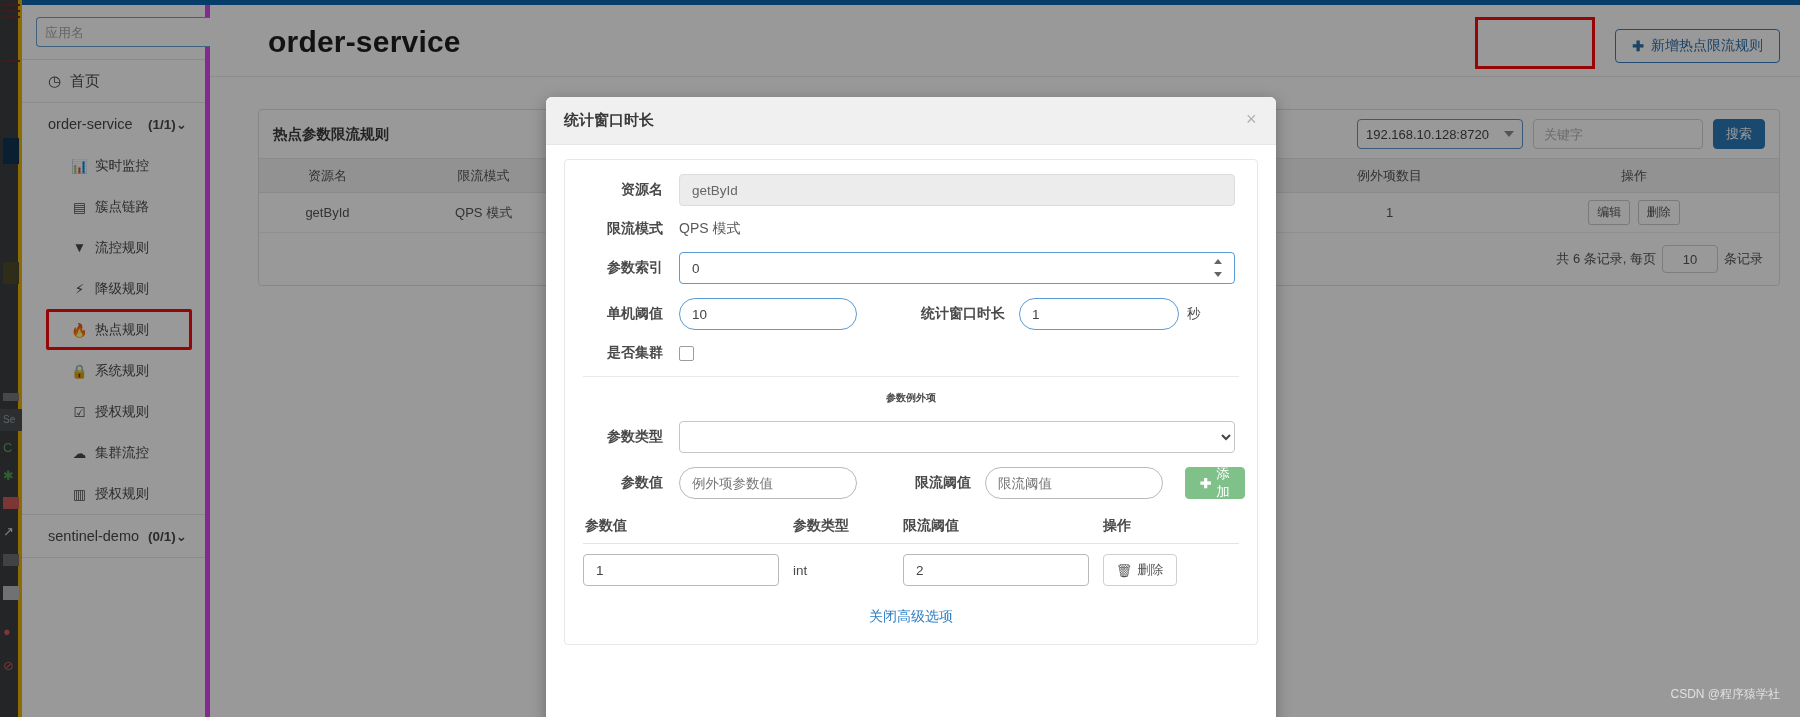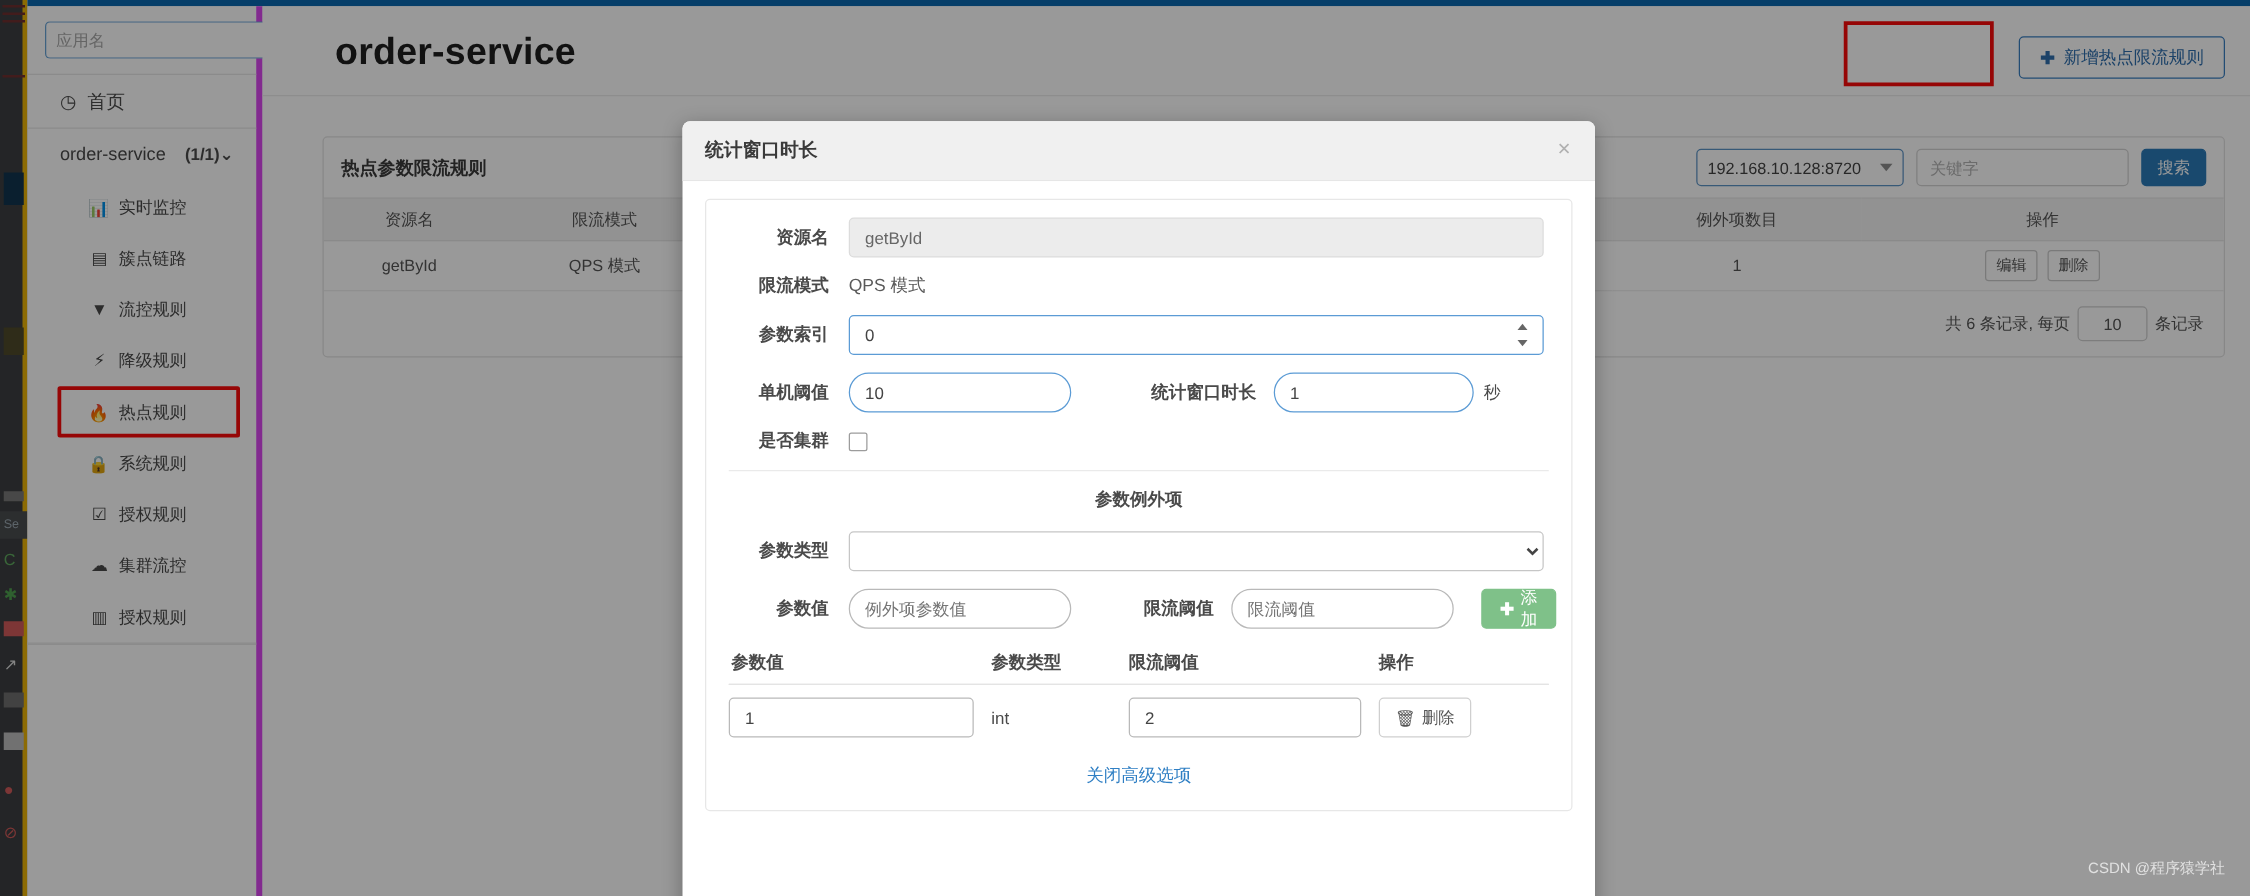--- a/index.html
+++ b/index.html
@@ -201,21 +201,21 @@
   .spin-arrows i { display:block; width:0;height:0;border-left:4px solid transparent;border-right:4px solid transparent; }
   .spin-up { border-bottom:5px solid #666; }
   .spin-dn { border-top:5px solid #666; }
   .unit { margin-left:8px; font-size:13.5px; color:#4a4a4a; }
   .chkbox {
     width:15px; height:15px; border:1px solid #9c9c9c; border-radius:2px; background:#fff;
     cursor:pointer;
   }
   .hr { height:1px; background:#eaeaea; margin:10px 0 14px 0; }
   .center-title {
-    text-align:center; font-size:14px; font-weight:bold; color:#4a4a4a; margin-bottom:16px;
+    text-align:center; font-size:10px; font-weight:bold; color:#4a4a4a; margin-bottom:16px;
   }
   select.sel {
     width:556px; height:32px; border:1px solid #c6c6c6; border-radius:4px;
     font-size:13.5px; color:#444; background:#fff; padding:0 8px;
     font-family:"Liberation Sans", sans-serif;
   }
   .green-btn {
     height:32px; background:#7fc189; border:1px solid #7fc189; color:#fff;
     border-radius:4px; font-size:13.5px; padding:0 14px; cursor:pointer;
     display:inline-flex; align-items:center; gap:5px;
@@ -328,20 +328,26 @@
       <span class="ico">☁</span>
       <span>集群流控</span>
     </div>
     <div class="sb-item">
       <span class="ico">▥</span>
       <span>授权规则</span>
     </div>
 
     <div class="sb-divider"></div>
 
+    <div class="sb-app">
+      <span>sentinel-demo</span>
+      <span class="cnt">
+        <span>(0/1)</span><span>⌄</span>
+      </span>
+    </div>
 
     <div class="sb-divider"></div>
   </div>
 
   <div id="main">
 
     <div id="page-head">
       <div id="page-title">order-service</div>
       <button id="add-btn">
         <span style="font-weight:bold;">✚</span>

